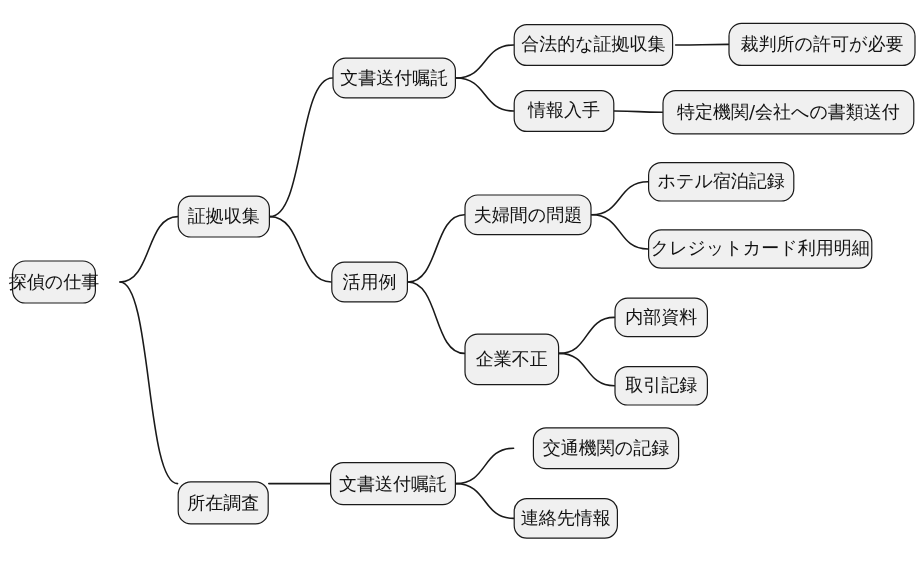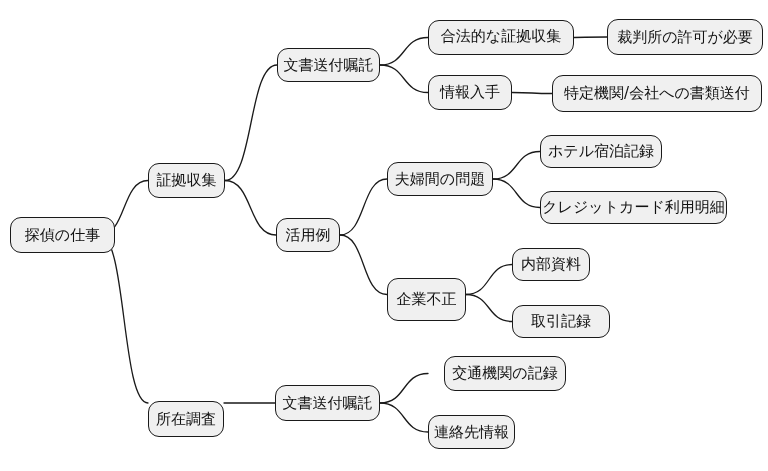--- a/index.html
+++ b/index.html
@@ -57,31 +57,31 @@
       <path d="M 340 235 C 365.85 235, 361.15 294.5, 387 294.5" class="edge"></path>
       <path d="M 493 179 C 518.85 179, 514.15 151.5, 540 151.5" class="edge"></path>
       <path d="M 493 179 C 518.85 179, 514.15 207.5, 540 207.5" class="edge"></path>
       <path d="M 466 294.5 C 491.3 294.5, 486.7 264.5, 512 264.5" class="edge"></path>
       <path d="M 466 294.5 C 491.3 294.5, 486.7 321.5, 512 321.5" class="edge"></path>
       <path d="M 224 403 C 252.05 403, 246.95 403, 275 403" class="edge"></path>
       <path d="M 380 403 C 406.4 403, 401.6 373.5, 428 373.5" class="edge"></path>
       <path d="M 380 403 C 406.4 403, 401.6 432, 428 432" class="edge"></path>
     </svg>
 
-<div class="node" style="left: 10px; top: 217px; width: 105px; height: 36px;">探偵の仕事</div>
+<div class="node" style="left: 10px; top: 217px; width: 70px; height: 36px;">探偵の仕事</div>
     <div class="node" style="left: 148px; top: 163px; width: 77px; height: 35px;">証拠収集</div>
     <div class="node" style="left: 148px; top: 385px; width: 76px; height: 36px; margin-top: 16px;">所在調査</div>
     <div class="node" style="left: 277px; top: 48px; width: 103px; height: 34px;">文書送付嘱託</div>
     <div class="node" style="left: 276px; top: 218px; width: 64px; height: 34px;">活用例</div>
-    <div class="node" style="left: 428px; top: 20px; width: 146px; height: 35px; font-family: Liberation Mono, monospace;">合法的な証拠収集</div>
+    <div class="node" style="left: 428px; top: 20px; width: 133px; height: 35px;">合法的な証拠収集</div>
     <div class="node" style="left: 428px; top: 75px; width: 84px; height: 35px;">情報入手</div>
     <div class="node" style="left: 607px; top: 19px; width: 156px; height: 36px;">裁判所の許可が必要</div>
     <div class="node" style="left: 552px; top: 75px; width: 210px; height: 37px;">特定機関/会社への書類送付</div>
     <div class="node" style="left: 387px; top: 162px; width: 106px; height: 34px;">夫婦間の問題</div>
     <div class="node" style="left: 387px; top: 278px; width: 79px; height: 43px;">企業不正</div>
     <div class="node" style="left: 540px; top: 135px; width: 122px; height: 33px;">ホテル宿泊記録</div>
     <div class="node" style="left: 540px; top: 191px; width: 187px; height: 33px;">クレジットカード利用明細</div>
     <div class="node" style="left: 512px; top: 248px; width: 78px; height: 33px;">内部資料</div>
-    <div class="node" style="left: 512px; top: 305px; width: 98px; height: 33px;">取引記録</div>
+    <div class="node" style="left: 512px; top: 305px; width: 78px; height: 33px;">取引記録</div>
     <div class="node" style="left: 275px; top: 385px; width: 105px; height: 36px;">文書送付嘱託</div>
     <div class="node" style="left: 444px; top: 356px; width: 122px; height: 35px;">交通機関の記録</div>
     <div class="node" style="left: 428px; top: 415px; width: 87px; height: 34px;">連絡先情報</div>
   </div>
 
 </body></html>

